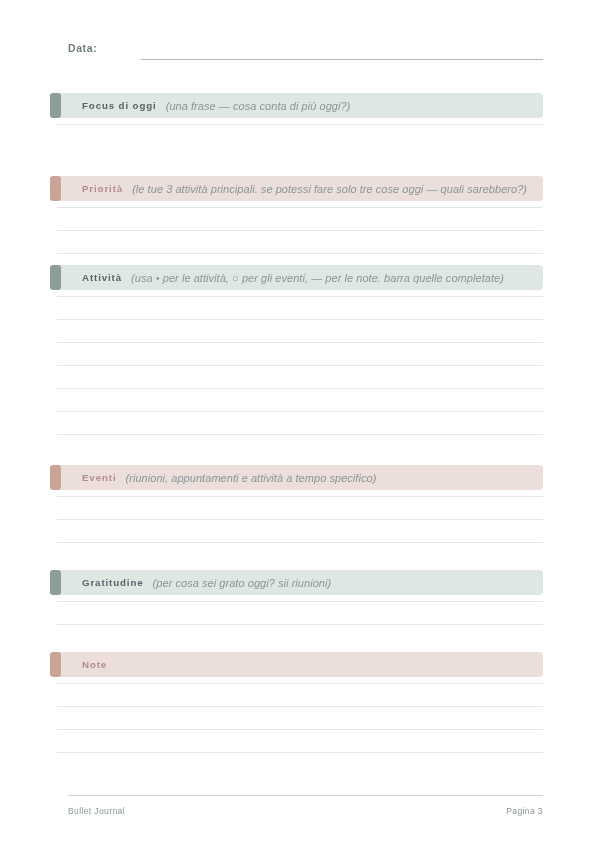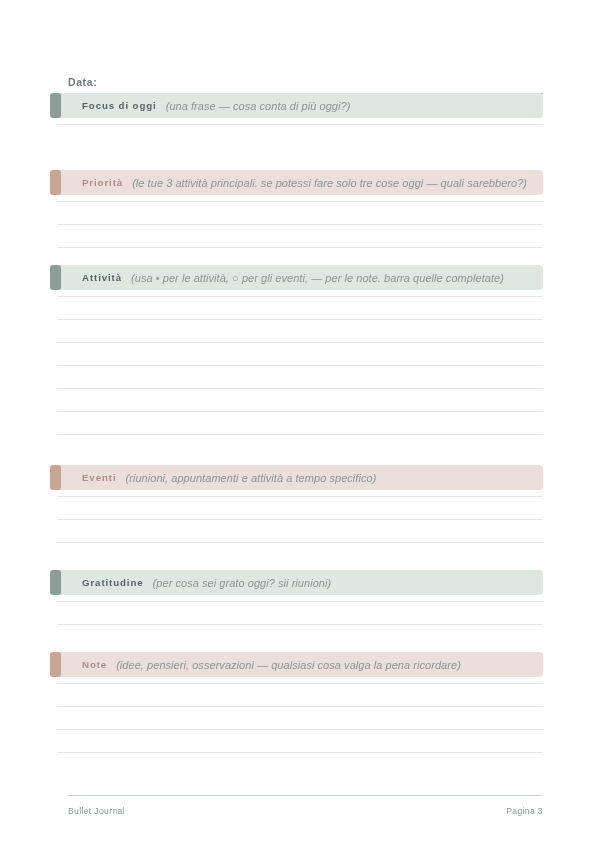--- a/index.html
+++ b/index.html
@@ -26,21 +26,21 @@
     left: 57px;
     top: 0;
     width: 486px;
     height: 848px;
   }
 
   
   .date-row {
     position: absolute;
     left: 11px;
-    top: 76px;
+    top: 42px;
     width: 475px;
     height: 20px;
     display: flex;
     align-items: baseline;
   }
   .date-label {
     font-size: 10.5px;
     font-weight: bold;
     color: #6f7b7e;
     letter-spacing: 0.6px;
@@ -152,21 +152,21 @@
         <div class="section" style="top: 93px;">
           <div class="sec-bar green">
             <span class="sec-tab green"></span>
             <span class="sec-title green">Focus di oggi</span>
             <span class="sec-hint">(una frase — cosa conta di più oggi?)</span>
           </div>
           <div class="lines" style="height: 31px;">
             <div class="ruled" style="top: 6px;"></div>
           </div>
         </div>
-        <div class="section" style="top: 170px;">
+        <div class="section" style="top: 176px;">
           <div class="sec-bar rose">
             <span class="sec-tab rose"></span>
             <span class="sec-title rose">Priorità</span>
             <span class="sec-hint">(le tue 3 attività principali. se potessi fare solo tre cose oggi — quali sarebbero?)</span>
           </div>
           <div class="lines" style="height: 77px;">
             <div class="ruled" style="top: 6px;"></div>
             <div class="ruled" style="top: 29px;"></div>
             <div class="ruled" style="top: 52px;"></div>
           </div>
@@ -207,21 +207,20 @@
           </div>
           <div class="lines" style="height: 54px;">
             <div class="ruled" style="top: 6px;"></div>
             <div class="ruled" style="top: 29px;"></div>
           </div>
         </div>
         <div class="section" style="top: 652px;">
           <div class="sec-bar rose">
             <span class="sec-tab rose"></span>
             <span class="sec-title rose">Note</span>
-            <span class="sec-hint">(idee, pensieri, osservazioni — qualsiasi cosa valga la pena ricordare)</span>
           </div>
           <div class="lines" style="height: 100px;">
             <div class="ruled" style="top: 6px;"></div>
             <div class="ruled" style="top: 29px;"></div>
             <div class="ruled" style="top: 52px;"></div>
             <div class="ruled" style="top: 75px;"></div>
           </div>
         </div>
       </div>
 

